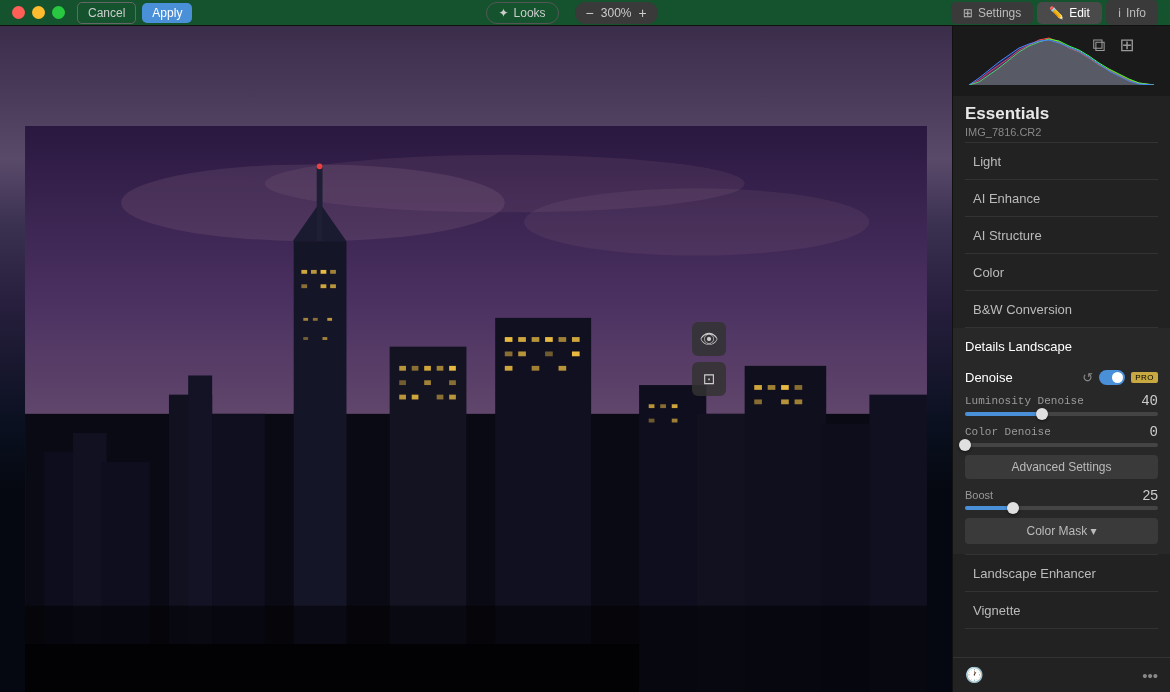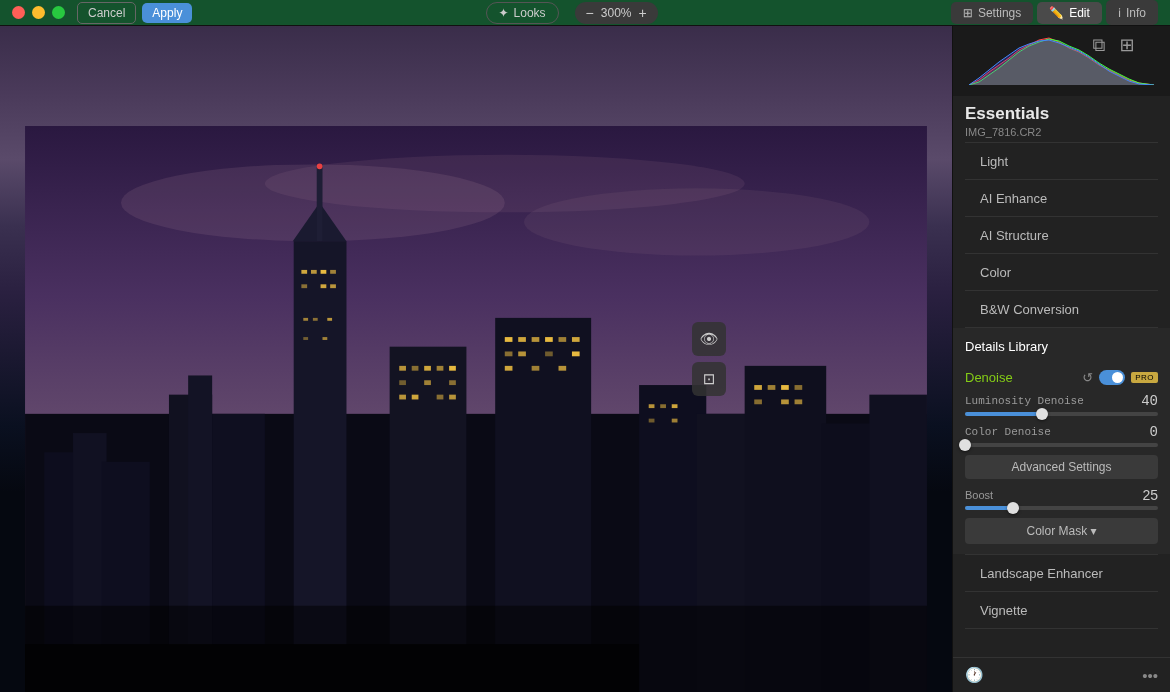--- a/index.html
+++ b/index.html
@@ -227,21 +227,21 @@
 
     
     .section-divider {
       height: 1px;
       background: #333;
       margin: 0 12px;
     }
 
     
     .panel-section {
-      padding: 9px 27px;
+      padding: 9px 20px;
       cursor: pointer;
     }
     .panel-section-label {
       font-size: 13px;
       color: #bbb;
       font-weight: 400;
     }
 
     
     .panel-section-expanded {
@@ -262,21 +262,21 @@
       padding: 6px 12px 10px 12px;
     }
     .sub-panel-header {
       display: flex;
       align-items: center;
       justify-content: space-between;
       margin-bottom: 8px;
     }
     .sub-panel-title {
       font-size: 13px;
-      color: #84cc16;
+      color: #ffffff;
       font-weight: 500;
     }
     .sub-panel-controls {
       display: flex;
       align-items: center;
       gap: 6px;
     }
     .reset-btn {
       background: none;
       border: none;
@@ -669,21 +669,21 @@
       </div>
       <div class="section-divider"></div>
 
       <div class="panel-section">
         <span class="panel-section-label">B&amp;W Conversion</span>
       </div>
       <div class="section-divider"></div>
 
       <div class="panel-section-expanded">
         <div class="panel-section-expanded-header">
-          <span class="panel-section-expanded-label">Details Library</span>
+          <span class="panel-section-expanded-label">Details Landscape</span>
         </div>
 
         <div class="sub-panel">
           <div class="sub-panel-header">
             <span class="sub-panel-title">Denoise</span>
             <div class="sub-panel-controls">
               <button class="reset-btn">↺</button>
               <div class="toggle-switch"></div>
               <span class="pro-badge">PRO</span>
             </div>

